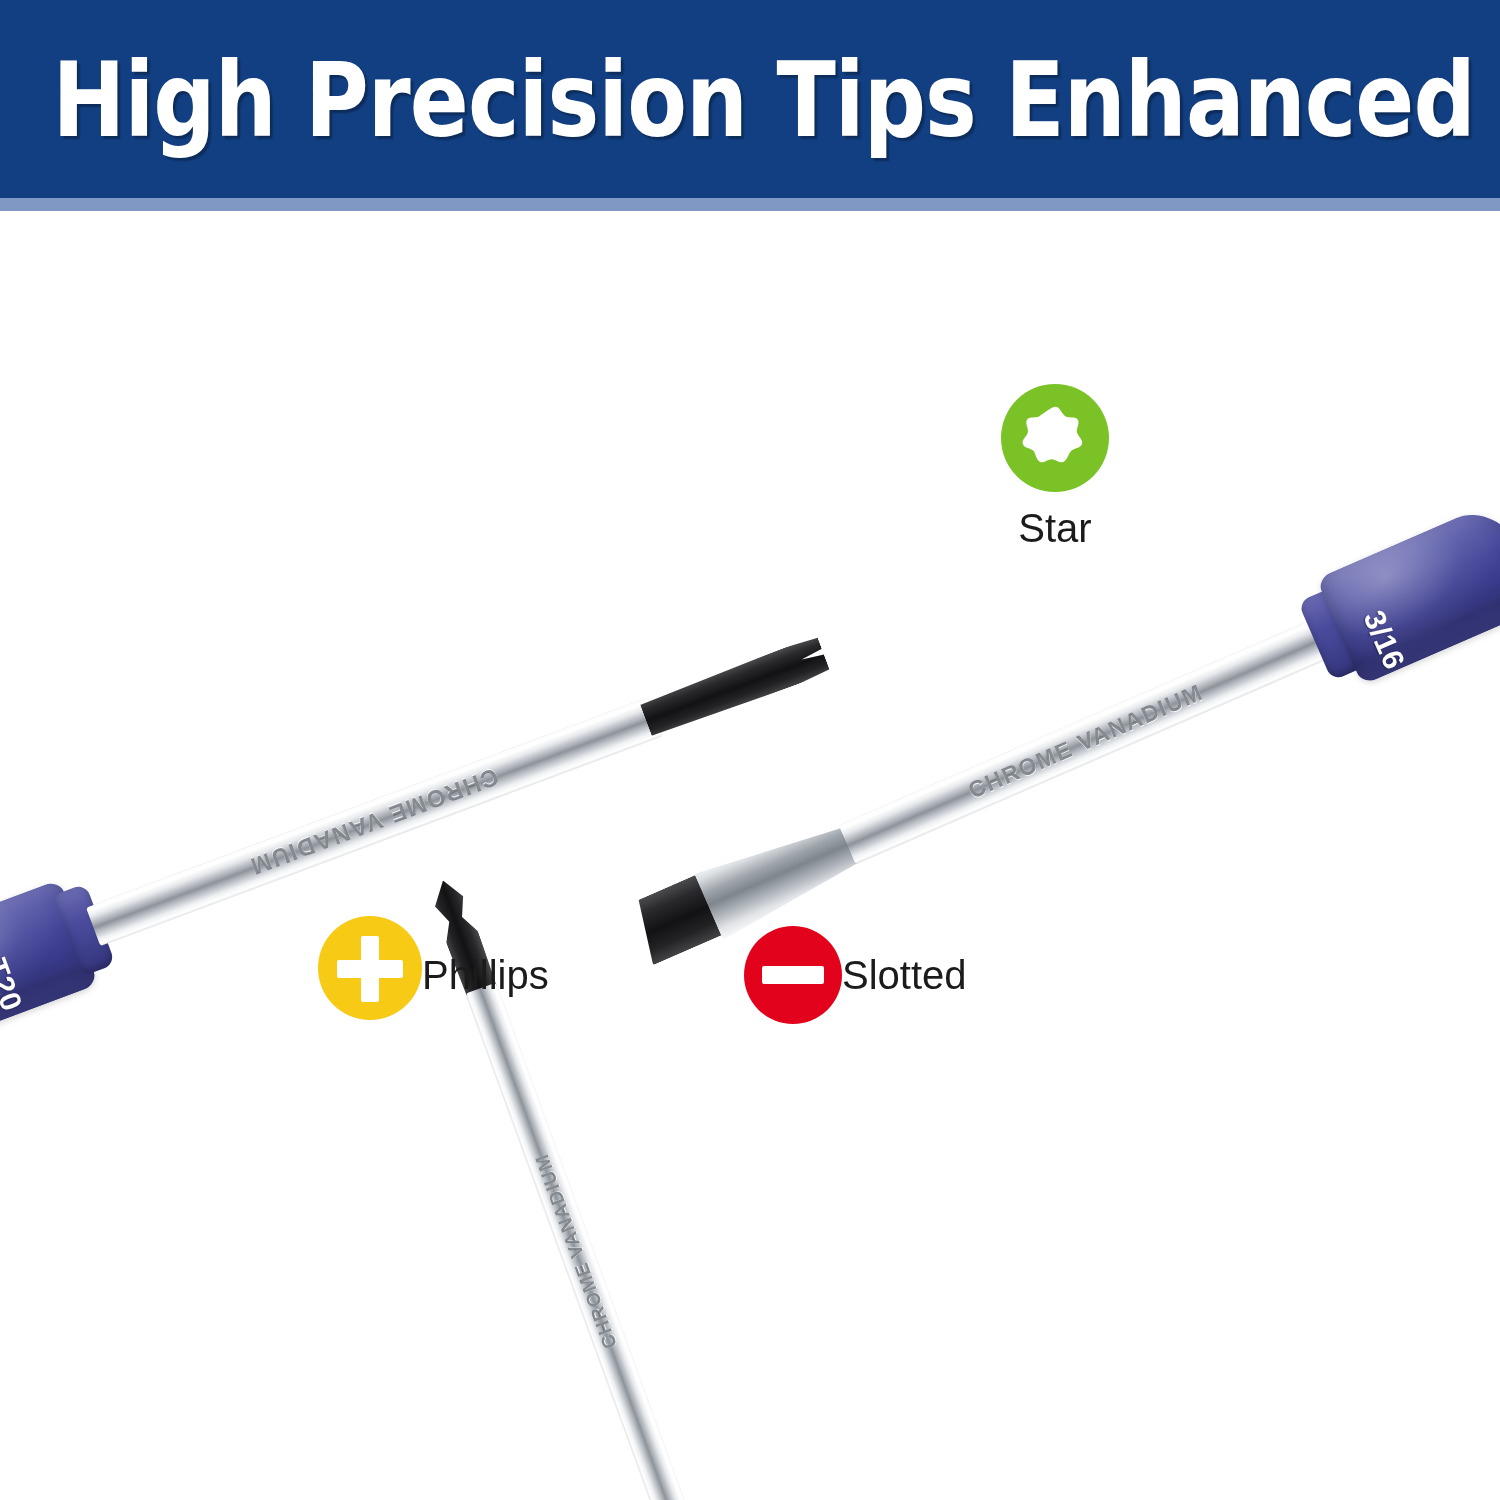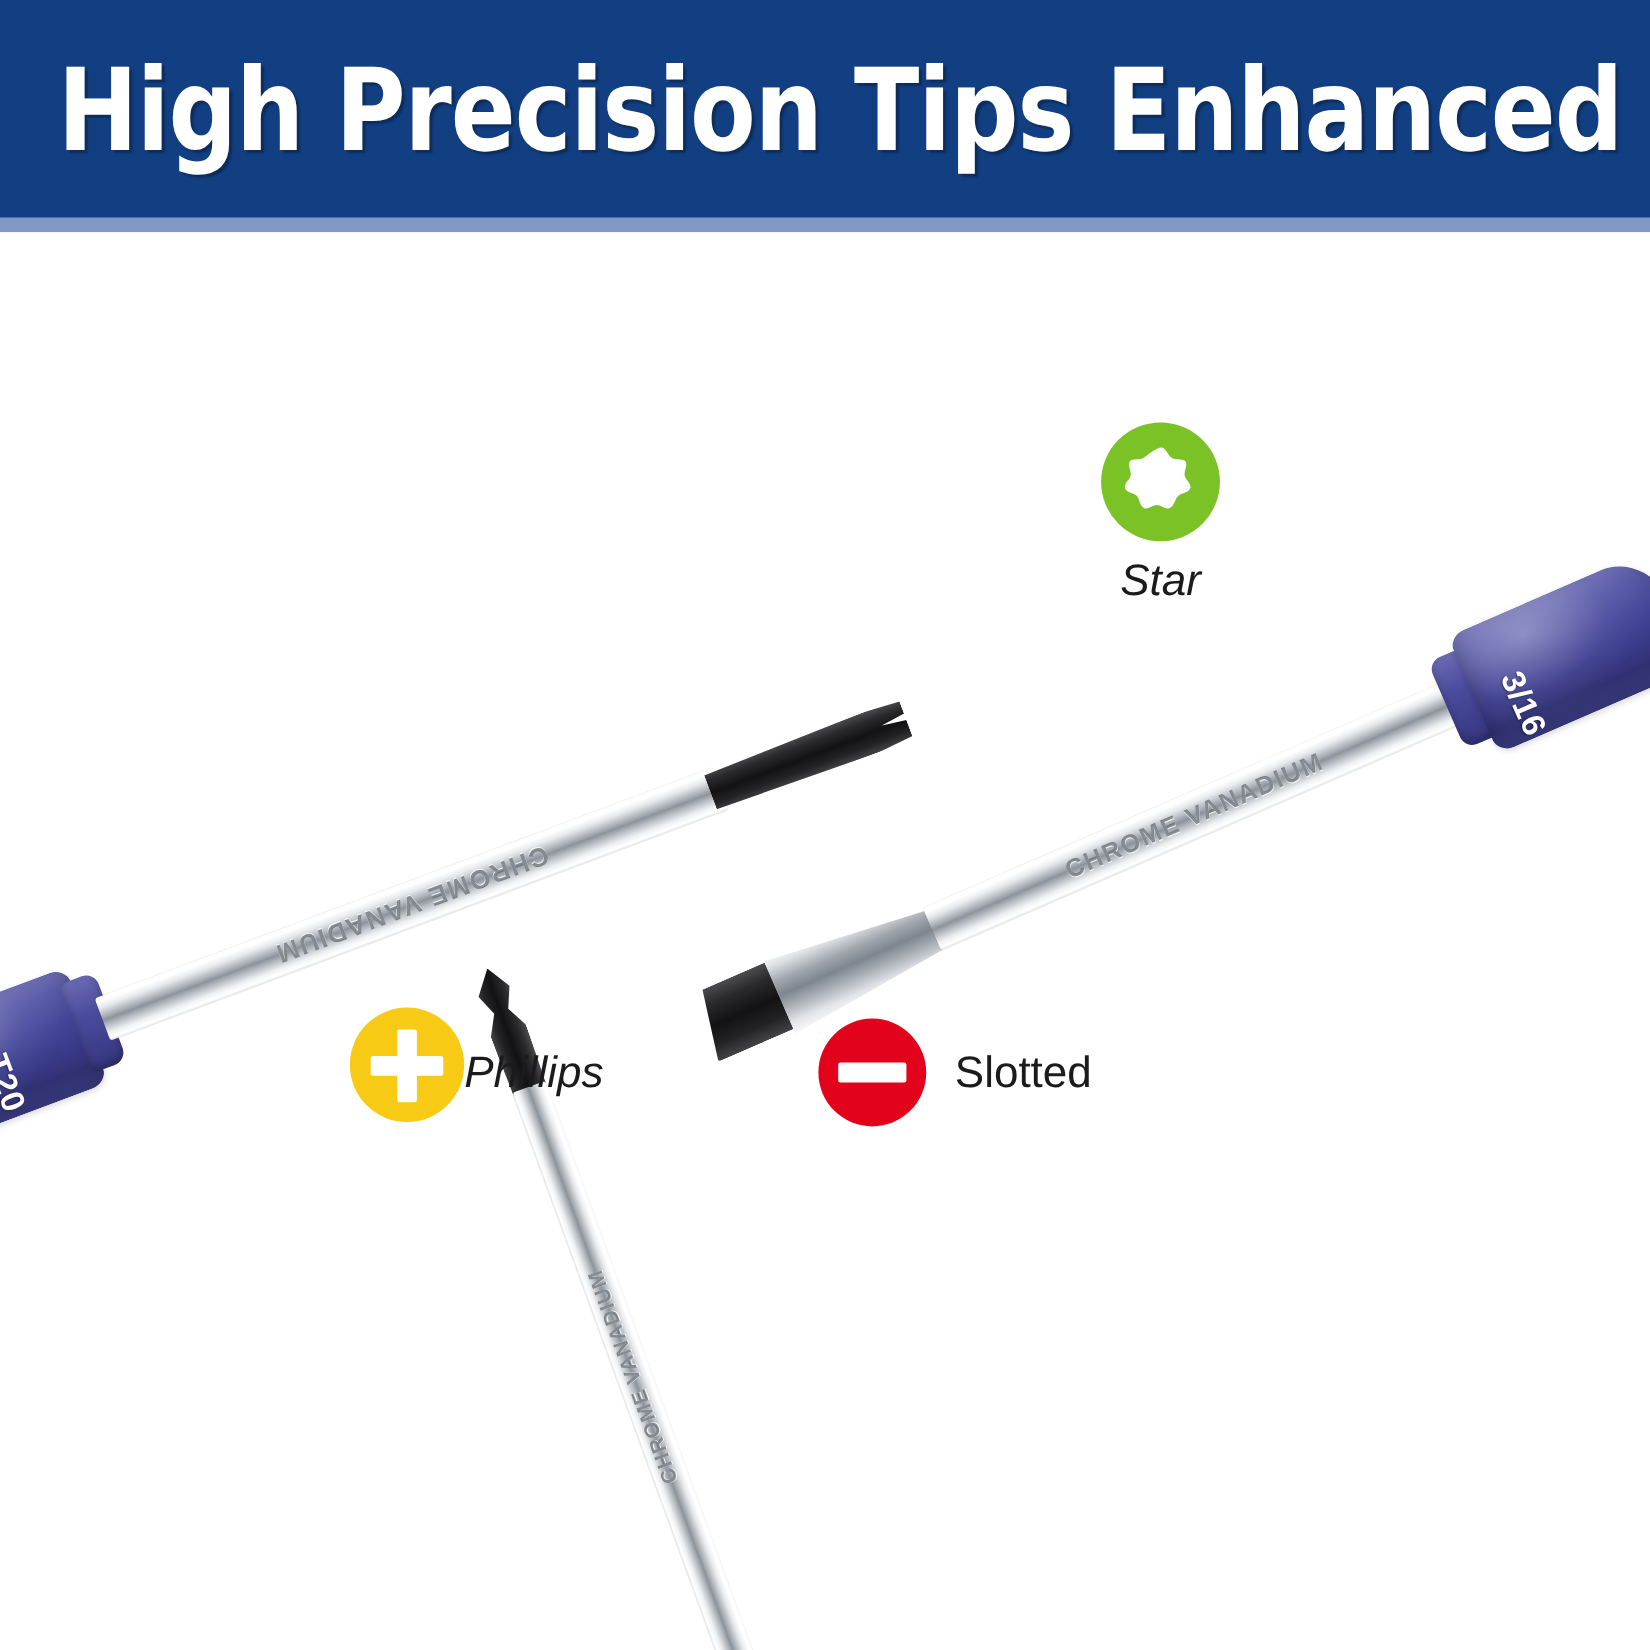--- a/index.html
+++ b/index.html
@@ -153,24 +153,23 @@
     flex: 0 0 auto;
   }
   .badge-label {
     font-family: "Liberation Sans", sans-serif;
     font-size: 40px;
     color: #1b1b1b;
     white-space: nowrap;
   }
   .badge-stack {
     flex-direction: column;
-    font-style: italic;
   }
   .badge-stack .badge-label { margin-top: 14px; }
-  .badge-row .badge-label { margin-left: 26px; }
+  .badge-row .badge-label { }
 
   .plus-h, .plus-v {
     position: absolute;
     background: #ffffff;
     border-radius: 2px;
   }
   .minus-bar {
     background: #ffffff;
     border-radius: 2px;
   }

